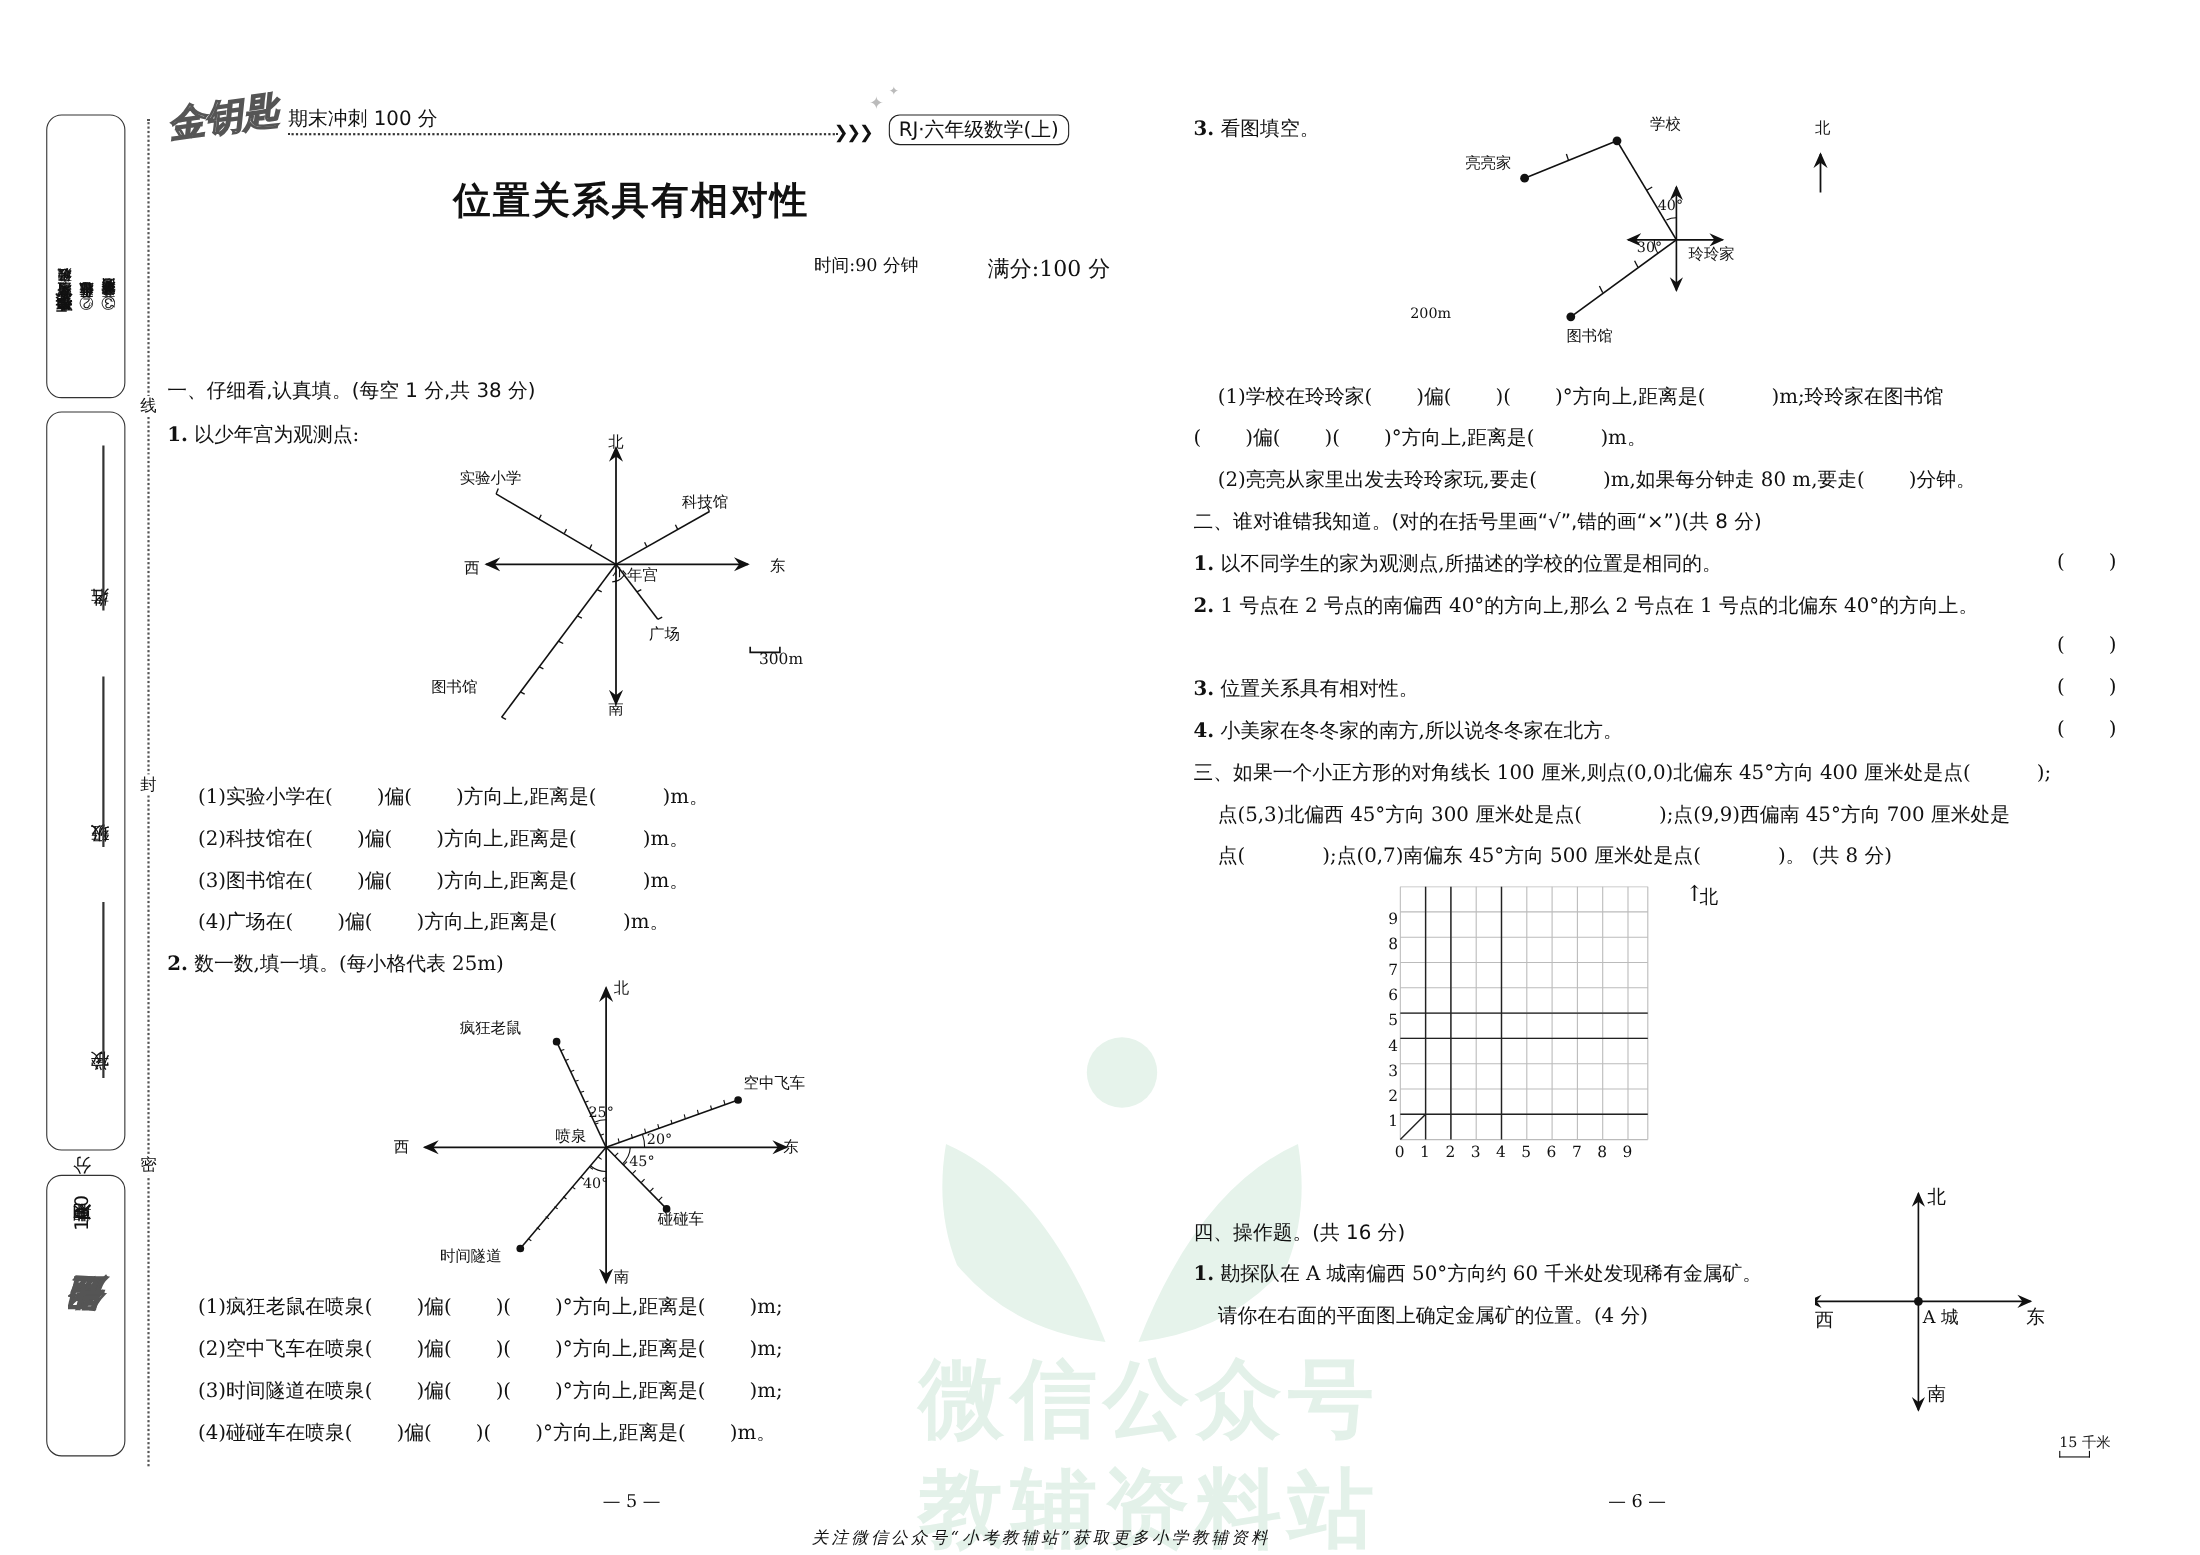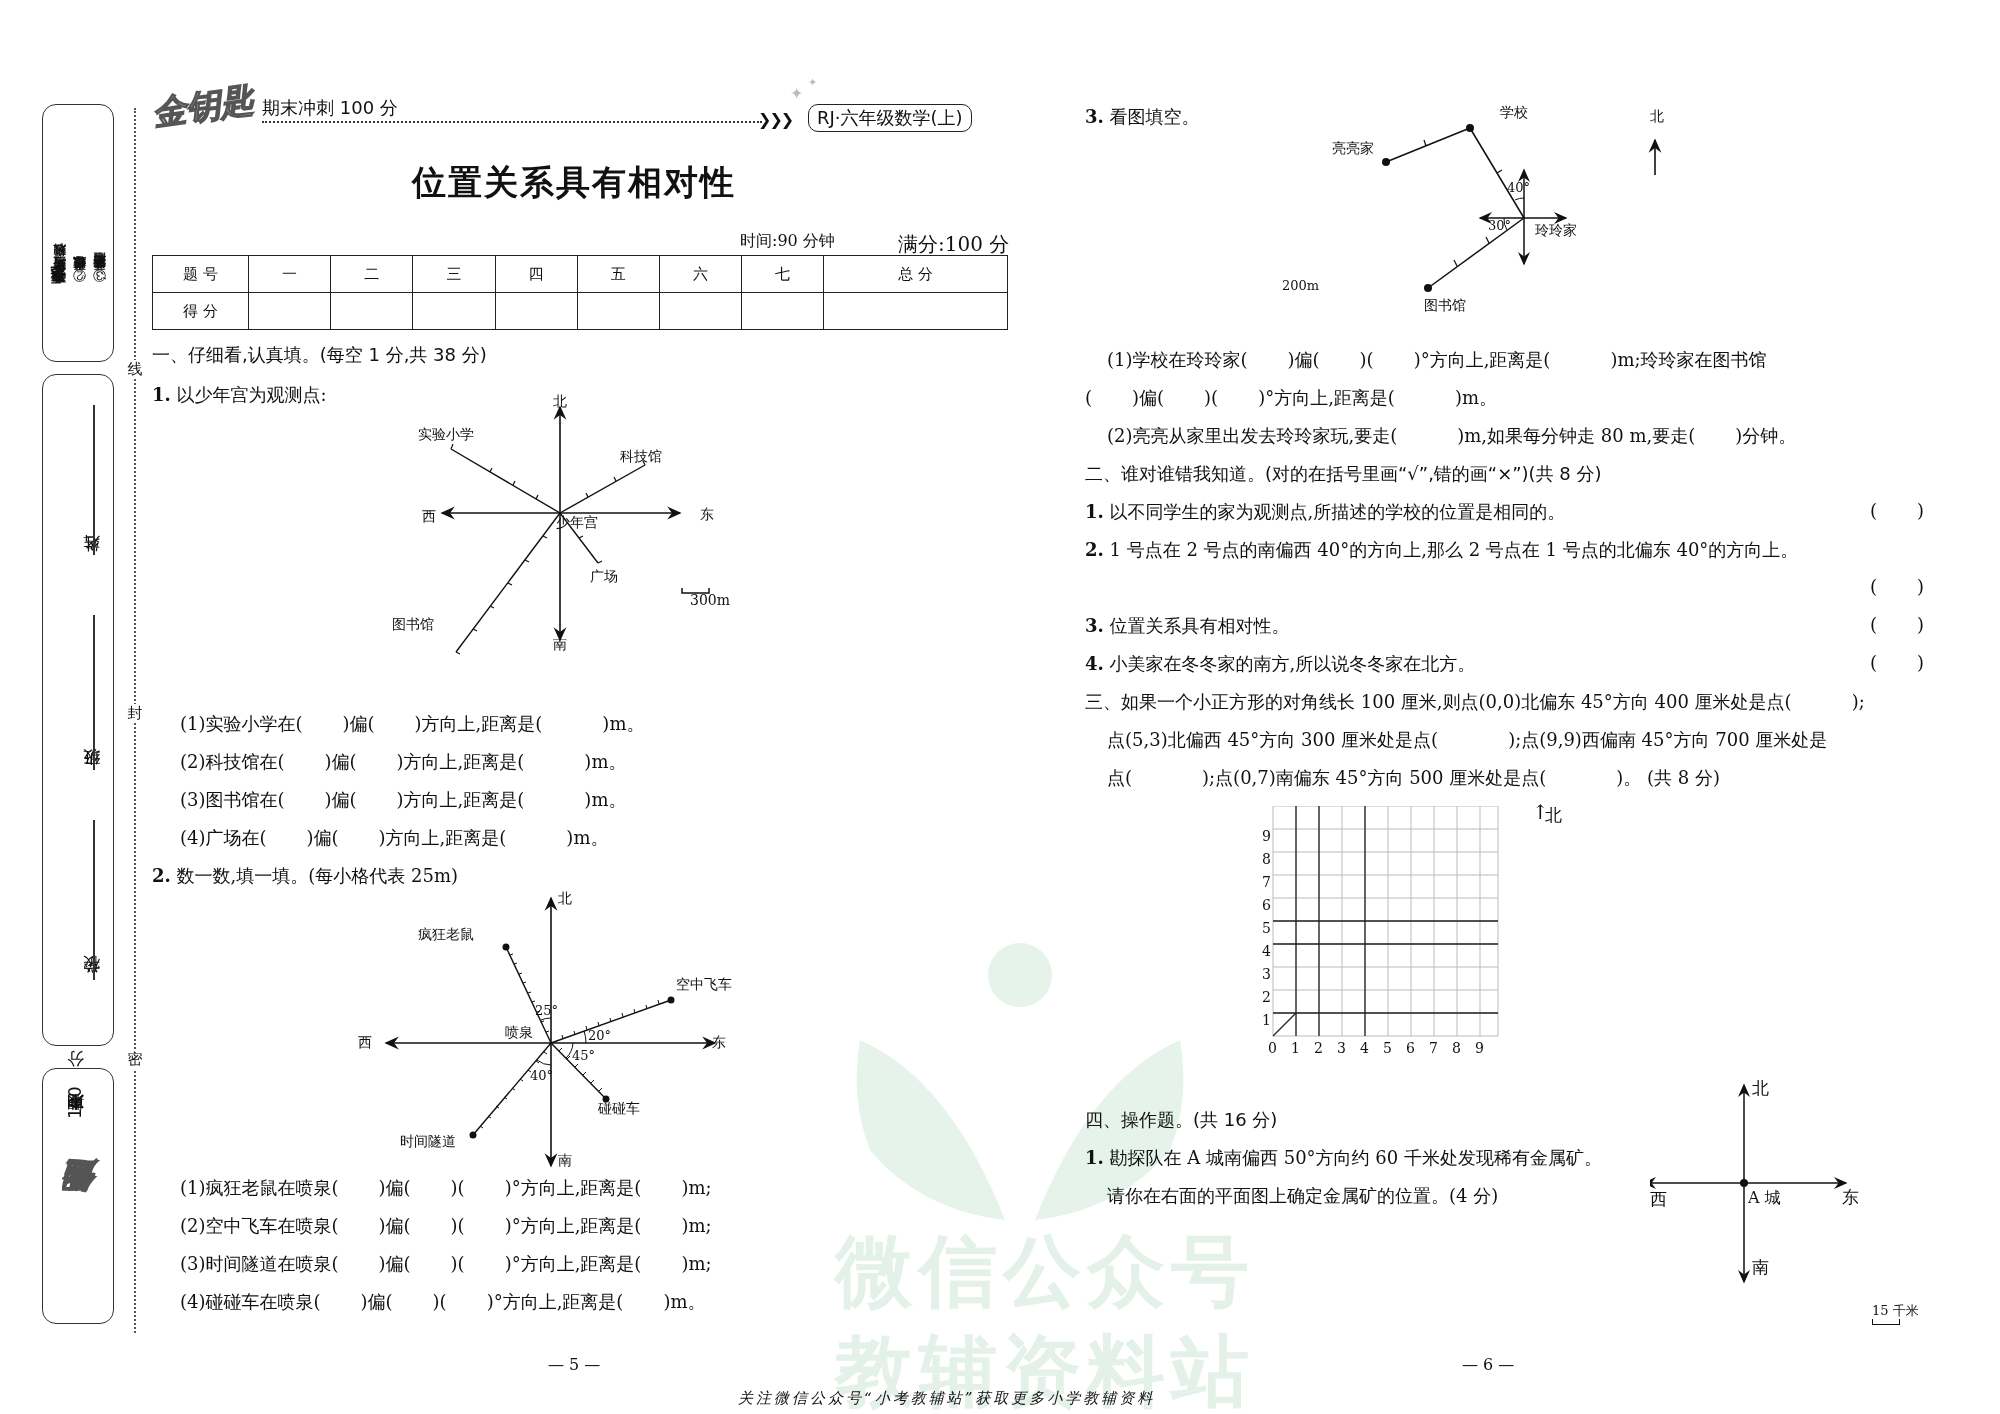--- a/index.html
+++ b/index.html
@@ -83,42 +83,20 @@
 <div class="abs" style="left:790px;top:84px;color:#bbb;font-size:16px;">✦</div>
 <div class="abs" style="left:808px;top:76px;color:#bbb;font-size:11px;">✦</div>
 <div class="badge" style="left:808px;top:104px;">RJ·六年级数学(上)</div>
 
 <div class="page-title" style="left:412px;top:160px;">位置关系具有相对性</div>
 <div class="abs" style="left:740px;top:231px;font-size:16px;">时间:90 分钟</div>
 <div class="abs" style="left:898px;top:231px;font-size:20px;">满分:100 分</div>
 
 <table class="score" style="left:152px;top:255px;width:856px;">
   <tbody>
-      <tr>
-    <td style="width:96px;">题 号</td>
-    <td>一</td>
-    <td>二</td>
-    <td>三</td>
-    <td>四</td>
-    <td>五</td>
-    <td>六</td>
-    <td>七</td>
-    <td>总 分</td>
-  </tr>
-  <tr>
-    <td>得 分</td>
-    <td></td>
-        <td></td>
-    <td></td>
-        <td></td>
-    <td></td>
-        <td></td>
-    <td></td>
-        <td></td>
-  </tr>
 </tbody>
   </table>
 
 <div class="section" style="left:152px;top:343px;">一、仔细看,认真填。(每空 1 分,共 38 分)</div>
 
 <div class="q" style="left:152px;top:383px;">
   <b>1.</b>
   <span>以少年宫为观测点:</span>
 </div>
 

